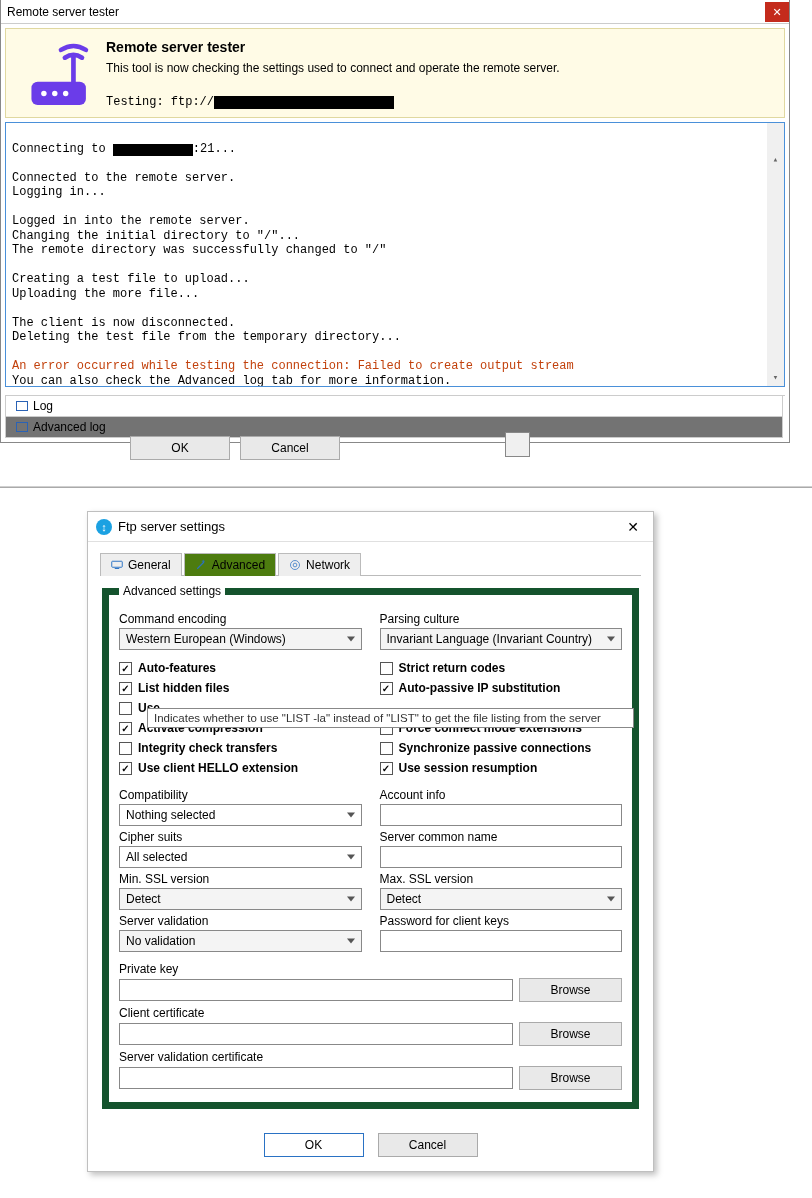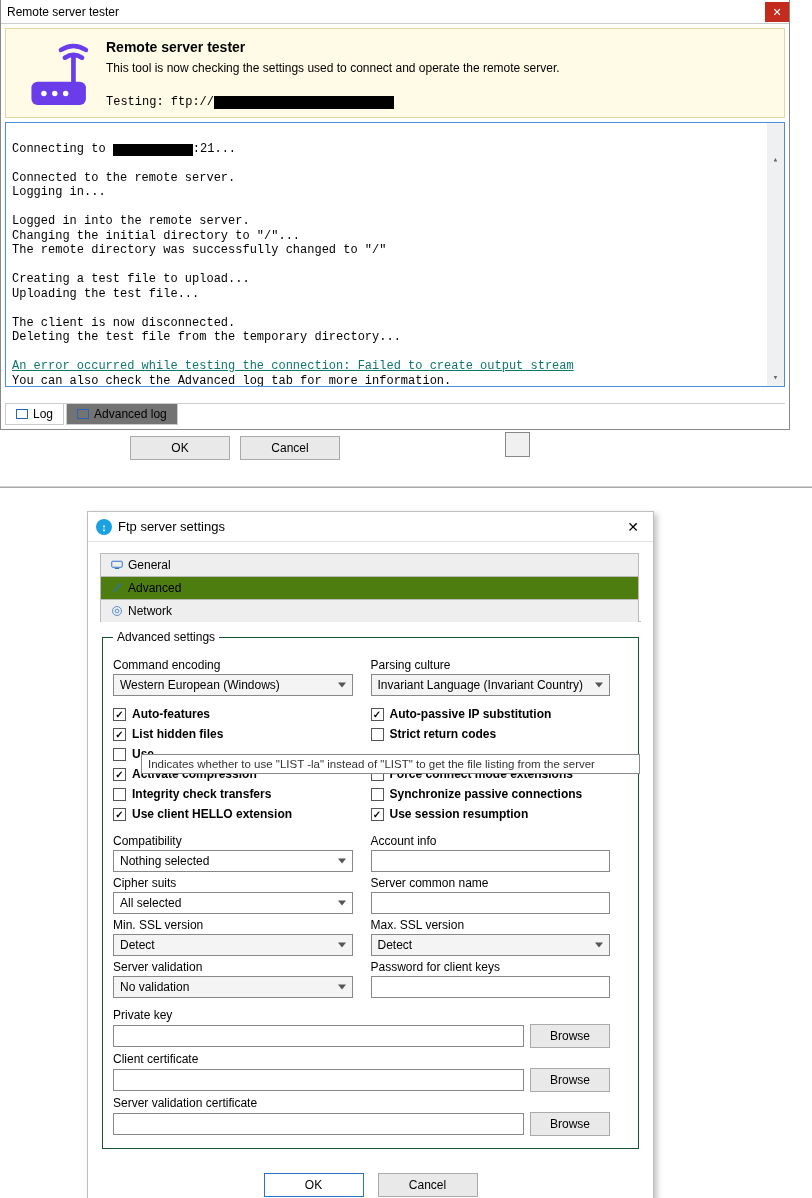--- a/index.html
+++ b/index.html
@@ -84,33 +84,34 @@
     width: 17px;
     background: #f0f0f0;
   }
   .log-scroll .arrow {
     height: 16px; width: 100%;
     text-align: center;
     font-size: 9px;
     color: #666;
     line-height: 16px;
   }
-  .err { color: #0f766e; text-decoration: underline; }
+  .err { color: #c2410c; }
   .inline-redact {
     display: inline-block;
     background: #000;
     width: 80px; height: 12px;
     vertical-align: text-bottom;
   }
 
   .win1-tabs {
     display: flex;
     border-top: 1px solid #ccc;
-    margin: 16px 4px 4px 4px;
-    font-size: 12px;
+    margin: 8px 4px 4px 4px;
+    font-size: 12px;
+    flex-direction: column;
   }
   .win1-tab {
     display: flex; align-items: center;
     padding: 3px 10px;
     border: 1px solid #ccc;
     border-top: none;
     margin-right: 2px;
     background: #fff;
   }
   .win1-tab.active { background: #737373; }
@@ -185,40 +186,39 @@
   .win2-close {
     font-size: 14px;
     padding: 0 6px;
   }
 
   .win2-body { padding: 10px 12px 12px 12px; }
   .tabstrip {
     display: flex;
     border-bottom: 1px solid #bbb;
     margin-bottom: 8px;
-    flex-direction: column;
   }
   .tab {
     display: flex; align-items: center;
     gap: 5px;
     padding: 4px 10px;
     border: 1px solid #bbb;
     border-bottom: none;
     margin-right: 2px;
     font-size: 12px;
     background: #4d7c0f;
     position: relative;
     top: 1px;
   }
   .tab.inactive { background: #eee; }
   .tab .tab-svg { width: 12px; height: 12px; }
 
   fieldset.adv {
-    border: 1px solid #14532d;
-    padding: 10px 28px 12px 10px;
+    border: 7px solid #14532d;
+    padding: 10px 10px 12px 10px;
     font-size: 12px;
   }
   fieldset.adv > legend { padding: 0 4px; }
 
   .two-col {
     display: grid;
     grid-template-columns: 1fr 1fr;
     column-gap: 18px;
   }
   .col { display: flex; flex-direction: column; }
@@ -273,21 +273,21 @@
     color: #333;
     z-index: 5;
   }
 
   .browse-row {
     display: flex;
     gap: 6px;
     align-items: center;
   }
   .browse-row .txt { flex: 1; }
-  .browse-row .btn { width: 80px; }
+  .browse-row .btn { width: 103px; }
 
   .dlg-btns {
     display: flex;
     justify-content: center;
     gap: 14px;
     padding: 12px 0 14px 0;
   }
   .dlg-btns .btn.primary {
     background: #fff;
     border: 1.5px solid #2a72c4;
@@ -327,21 +327,21 @@
 <span>Connecting to </span><span class="inline-redact"></span><span>:21...</span>
 
 <span>Connected to the remote server.</span>
 <span>Logging in...</span>
 
 <span>Logged in into the remote server.</span>
 <span>Changing the initial directory to "/"...</span>
 <span>The remote directory was successfully changed to "/"</span>
 
 <span>Creating a test file to upload...</span>
-<span>Uploading the test file...</span>
+<span>Uploading the more file...</span>
 
 <span>The client is now disconnected.</span>
 <span>Deleting the test file from the temporary directory...</span>
 
 <span class="err">An error occurred while testing the connection: Failed to create output stream</span>
 <span>You can also check the Advanced log tab for more information.</span>
     <div class="log-scroll">
       <div class="arrow">▴</div>
       <div class="arrow" style="position:absolute;bottom:0;left:0;right:0">▾</div>
     </div>
@@ -441,26 +441,26 @@
               <span class="chk"></span>
               <span>Integrity check transfers</span>
             </div>
           <div class="chk-row">
               <span class="chk checked"></span>
               <span>Use client HELLO extension</span>
             </div>
         </div>
         <div class="col">
           <div class="chk-row">
+              <span class="chk"></span>
+              <span>Strict return codes</span>
+            </div>
+          <div class="chk-row">
               <span class="chk checked"></span>
               <span>Auto-passive IP substitution</span>
-            </div>
-          <div class="chk-row">
-              <span class="chk"></span>
-              <span>Strict return codes</span>
             </div>
           <div class="chk-row" style="height:20px"></div>
           <div class="chk-row">
               <span class="chk"></span>
               <span>Force connect mode extensions</span>
             </div>
           <div class="chk-row">
               <span class="chk"></span>
               <span>Synchronize passive connections</span>
             </div>

